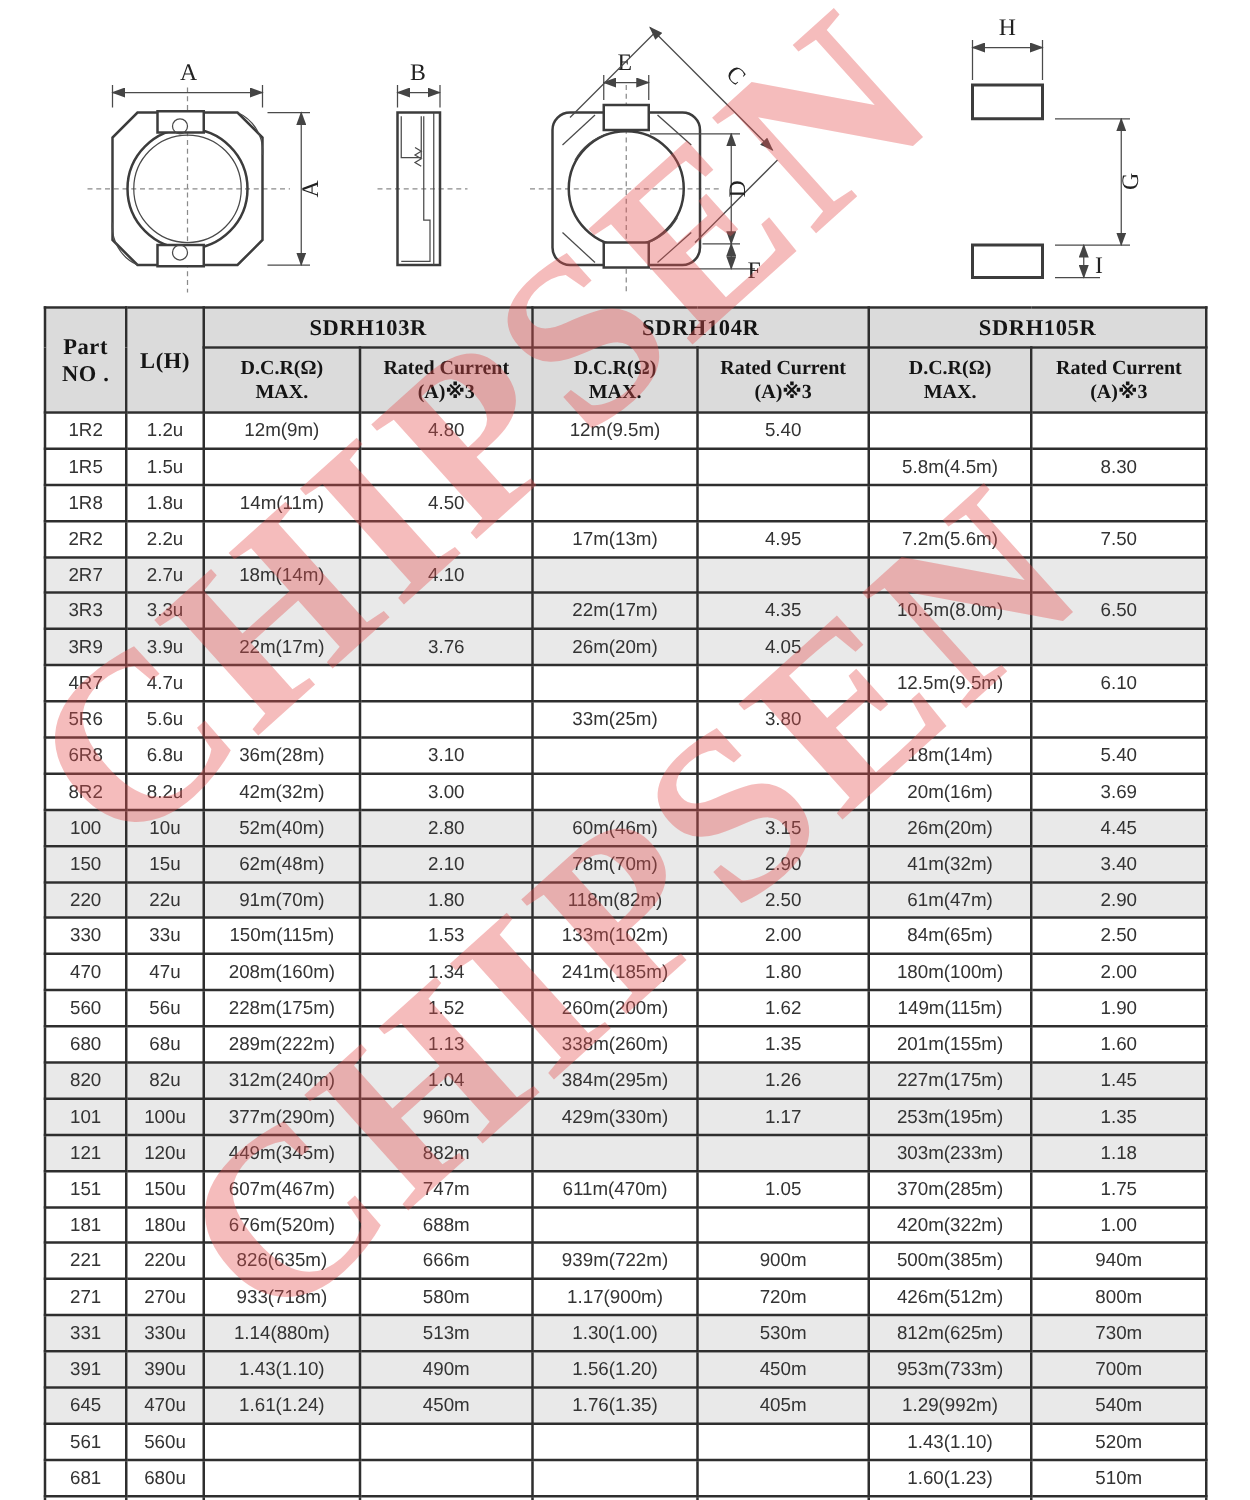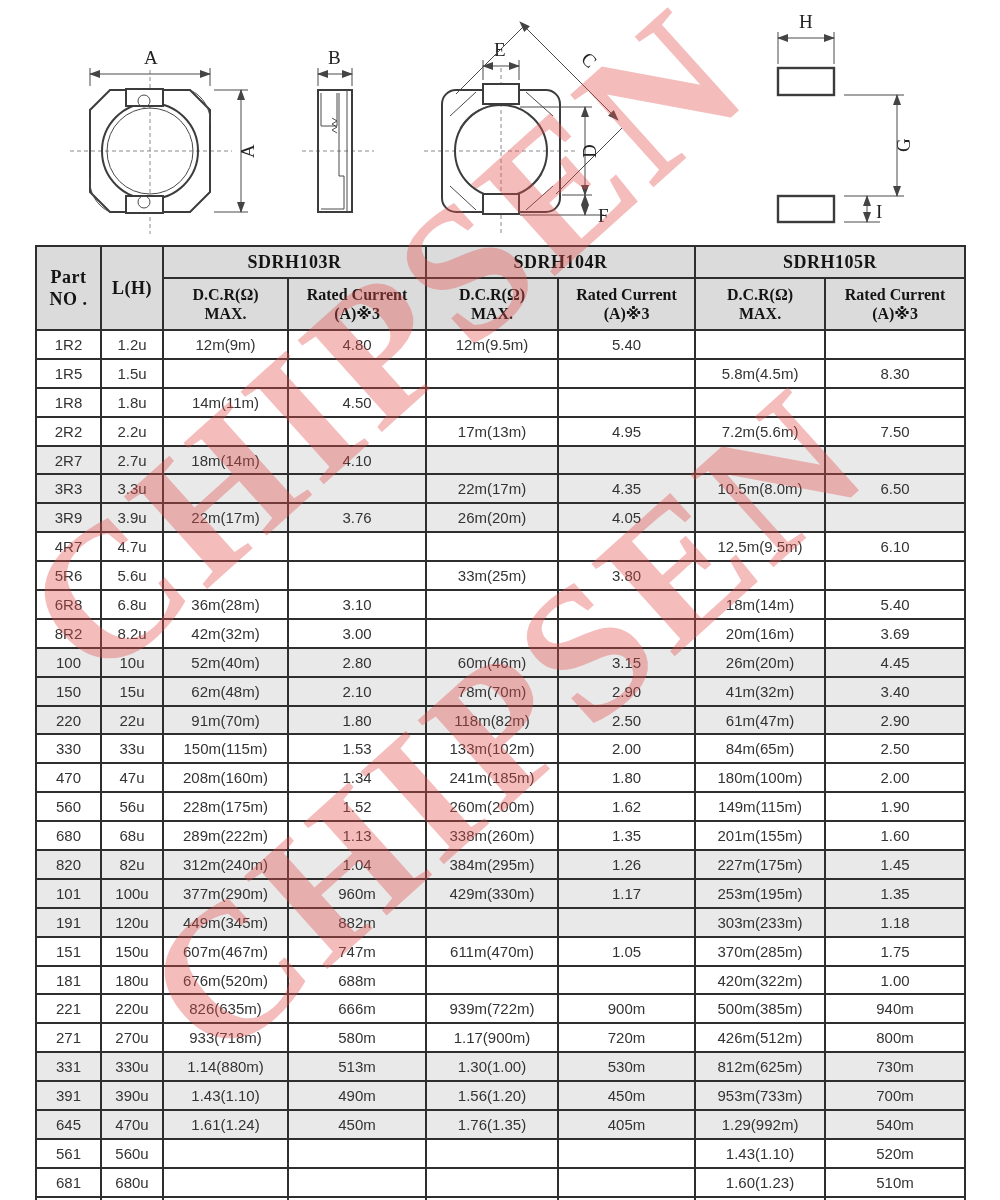--- a/index.html
+++ b/index.html
@@ -387,21 +387,21 @@
           <td>101</td>
           <td>100u</td>
           <td>377m(290m)</td>
           <td>960m</td>
           <td>429m(330m)</td>
           <td>1.17</td>
           <td>253m(195m)</td>
           <td>1.35</td>
         </tr>
         <tr class="shaded">
-          <td>191</td>
+          <td>121</td>
           <td>120u</td>
           <td>449m(345m)</td>
           <td>882m</td>
           <td></td>
           <td></td>
           <td>303m(233m)</td>
           <td>1.18</td>
         </tr>
         <tr>
           <td>151</td>

